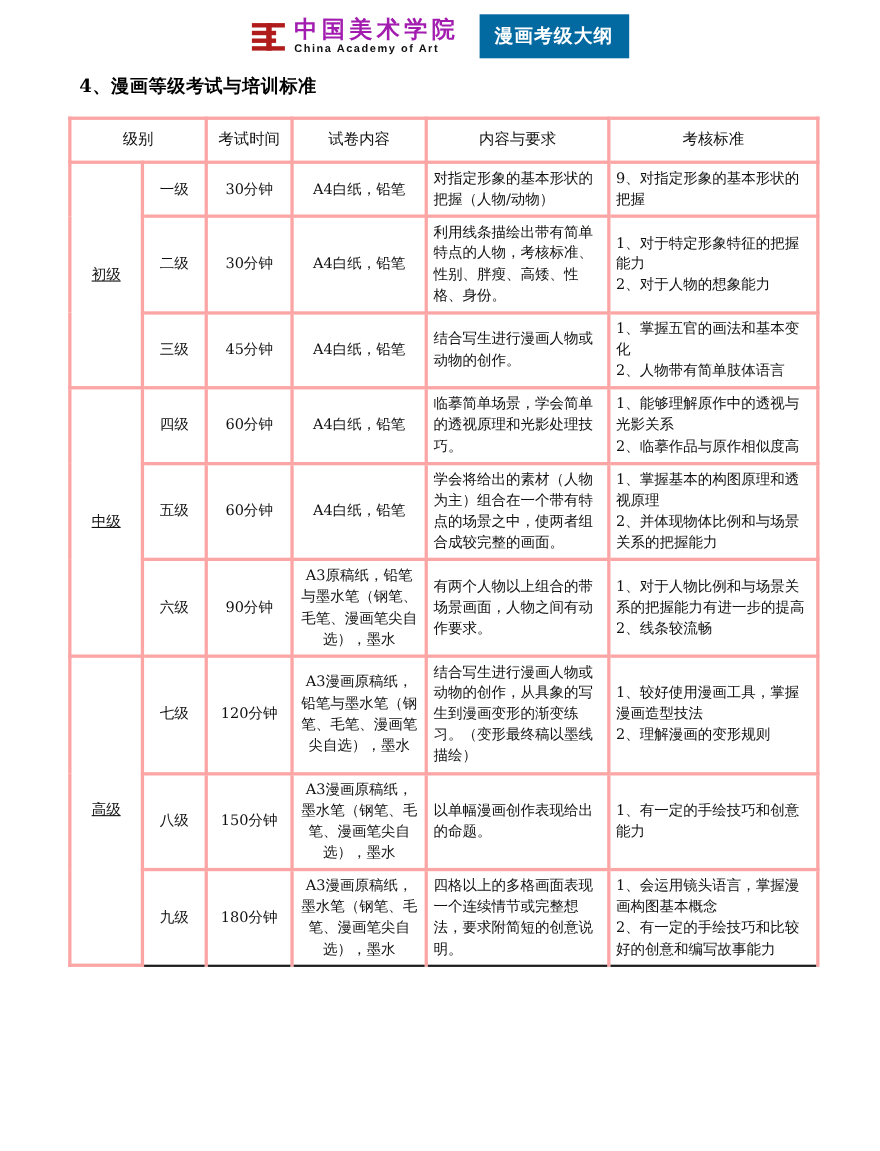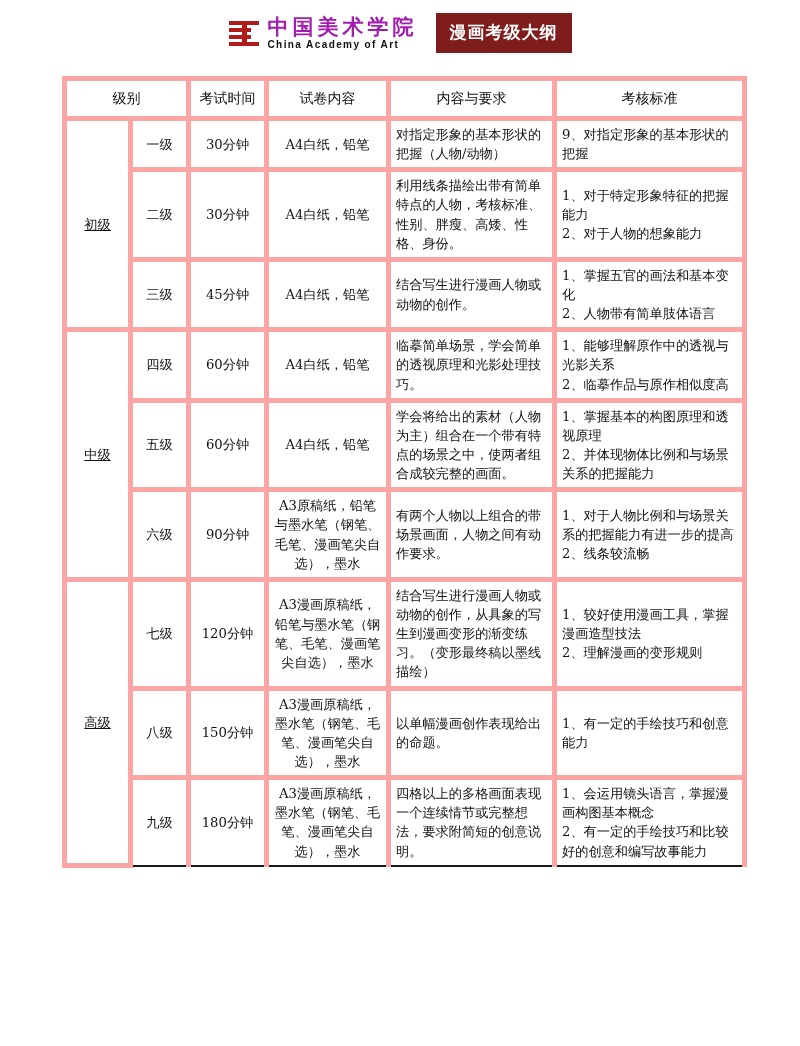--- a/index.html
+++ b/index.html
@@ -70,21 +70,21 @@
   .brand-en {
     font-size: 10px;
     letter-spacing: 1.4px;
     font-weight: 700;
     color: #101010;
     margin-top: 3px;
     font-family: "Liberation Sans", sans-serif;
   }
   .badge {
     margin-left: 18px;
-    background: #7f1d1d;
+    background: #0369a1;
     color: #ffffff;
     font-size: 17px;
     letter-spacing: 1px;
     padding: 8px 14px 9px 14px;
     font-weight: 700;
     font-family: "DejaVu Sans", "Liberation Sans", sans-serif;
   }
 
   
   .section-title {
@@ -99,21 +99,21 @@
   .table-wrap {
     margin: 16px 0 0 62px;
     width: 680px;
   }
   table.std {
     border-collapse: collapse;
     width: 680px;
     table-layout: fixed;
   }
   table.std th, table.std td {
-    border: 5px solid #fca5a5;
+    border: 3px solid #fca5a5;
     vertical-align: middle;
     font-size: 13.2px;
     line-height: 1.45;
     color: #111;
     padding: 4px 5px;
     box-sizing: border-box;
   }
   table.std thead th {
     text-align: center;
     font-weight: 400;
@@ -169,20 +169,21 @@
         <span class="vbar"></span>
       </div>
       <div class="brand-text">
         <div class="brand-cn">中国美术学院</div>
         <div class="brand-en">China Academy of Art</div>
       </div>
     </div>
     <div class="badge">漫画考级大纲</div>
   </div>
 
+  <div class="section-title">4、漫画等级考试与培训标准</div>
 
   <div class="table-wrap">
     <table class="std">
       <colgroup>
         <col style="width:66px">
         <col style="width:58px">
         <col style="width:78px">
         <col style="width:122px">
         <col style="width:166px">
         <col style="width:190px">

